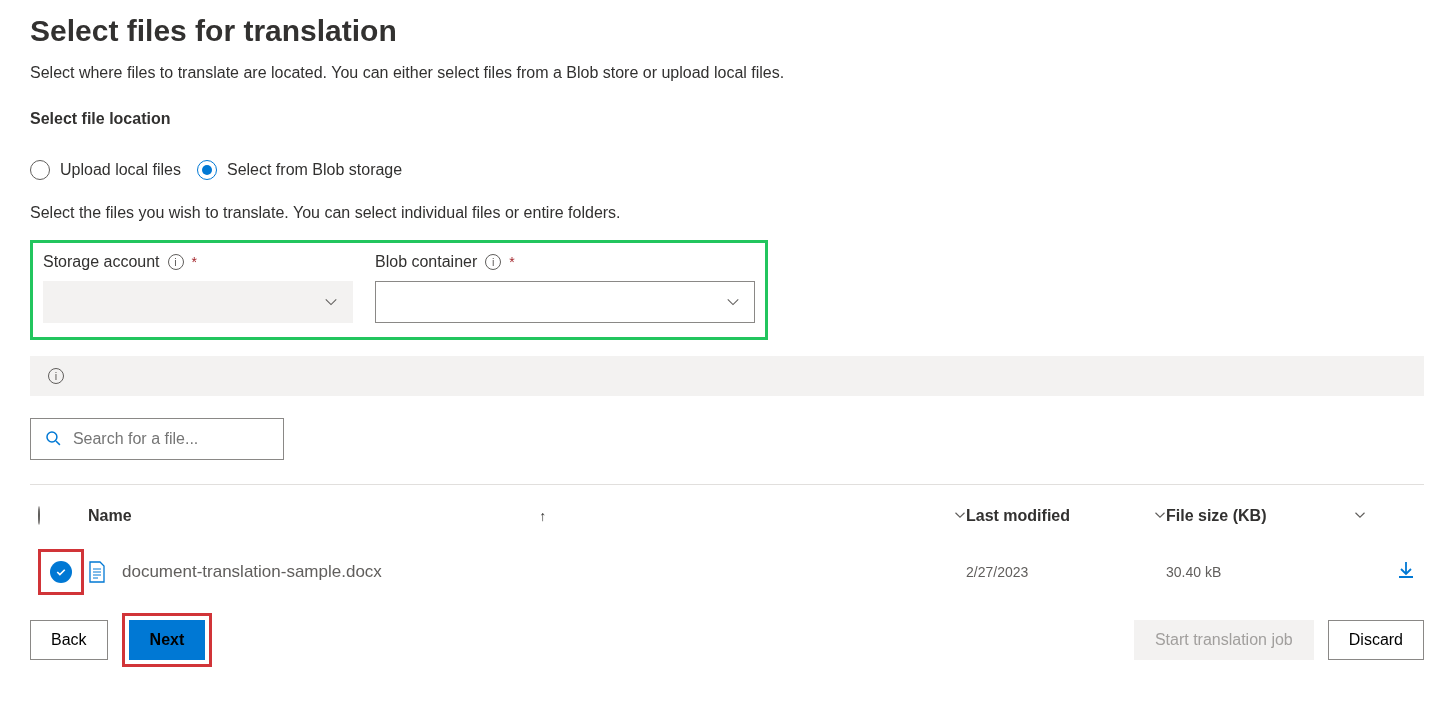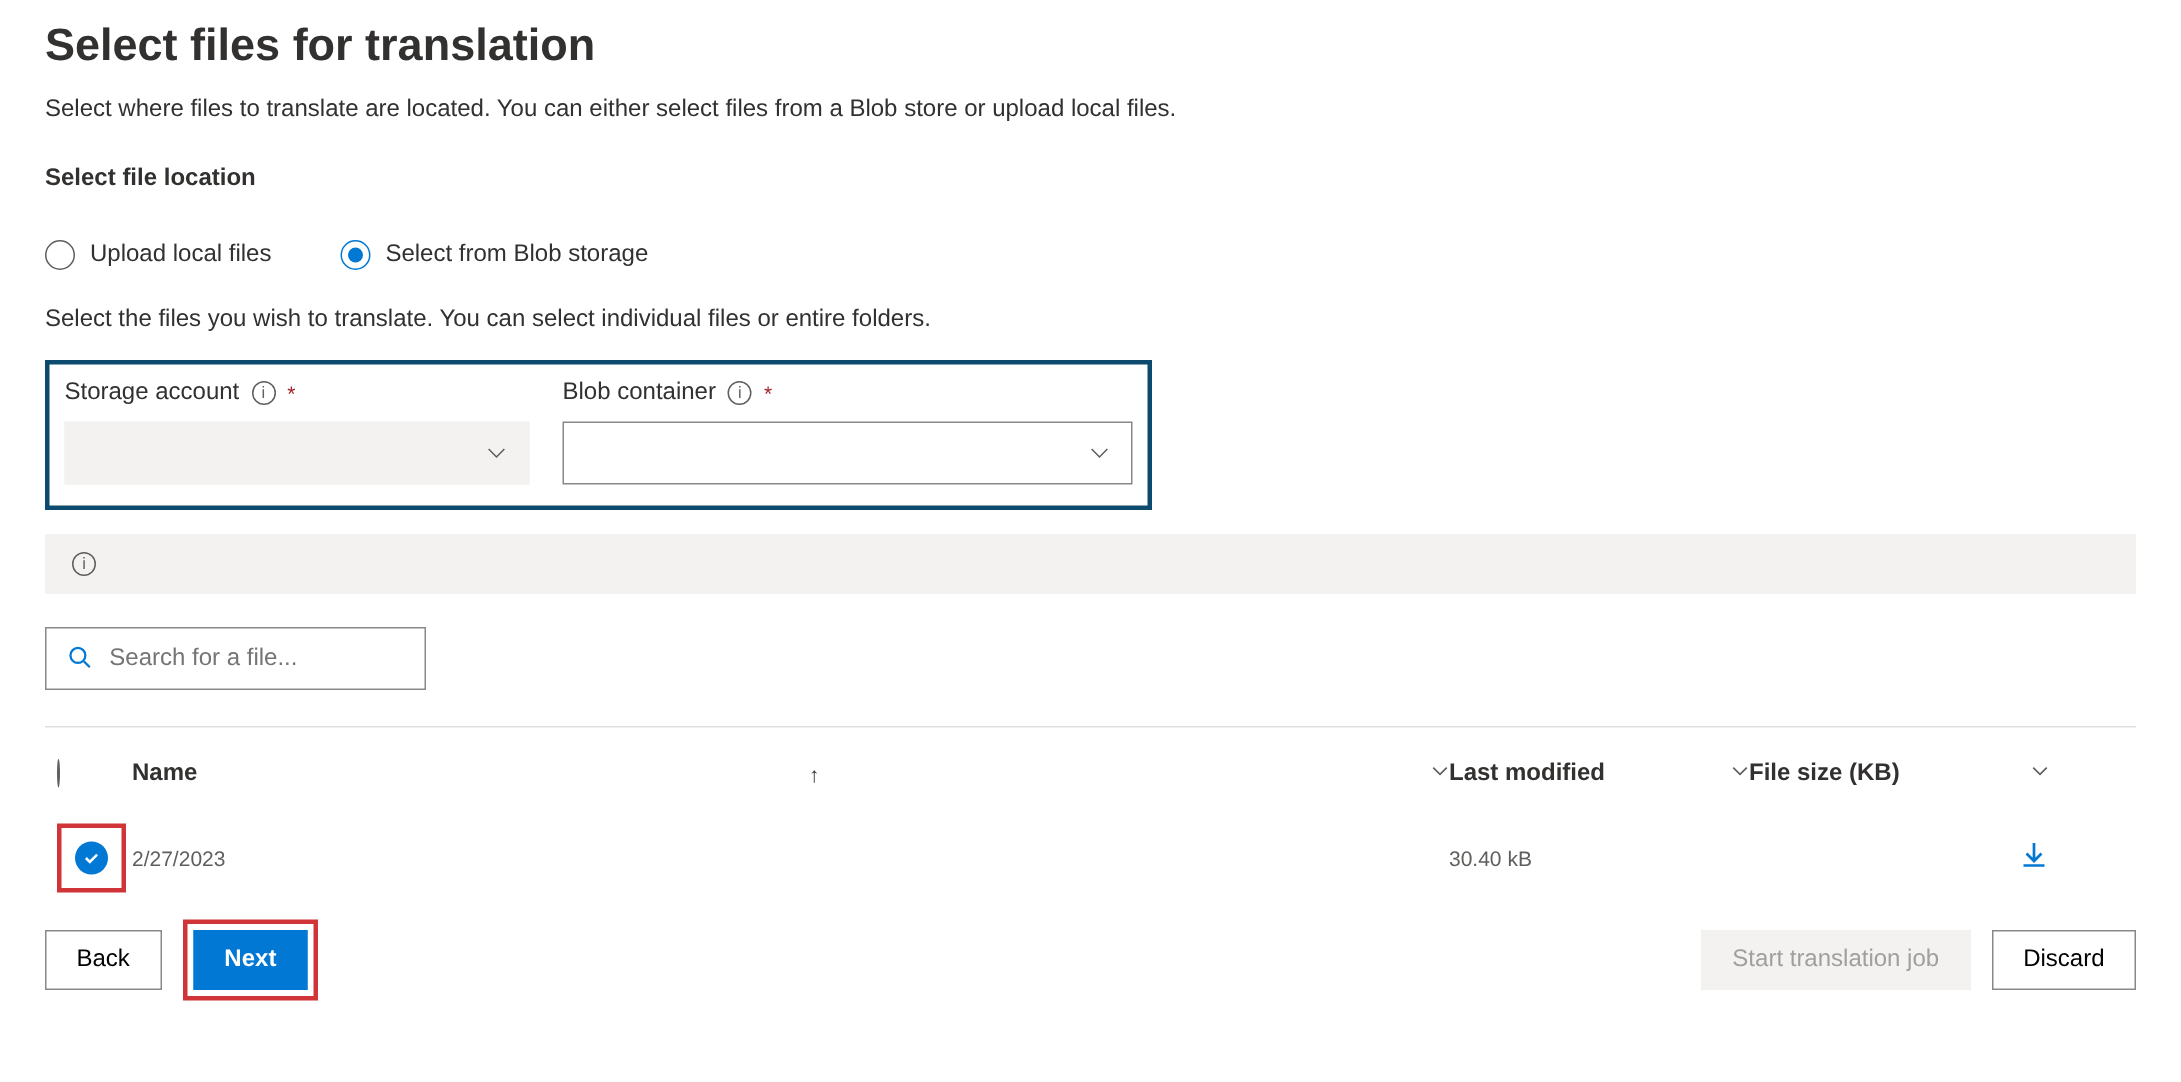--- a/index.html
+++ b/index.html
@@ -22,21 +22,21 @@
     margin: 16px 0 28px 0;
   }
   .section-label {
     font-size: 16px;
     font-weight: 600;
     margin: 0 0 20px 0;
   }
   .radio-row {
     display: flex;
     align-items: center;
-    gap: 46px;
+    gap: 16px;
     margin-bottom: 24px;
     margin-top: 32px;
   }
   .radio-option {
     display: flex;
     align-items: center;
     gap: 10px;
     cursor: pointer;
   }
   .radio {
@@ -58,21 +58,21 @@
     height: 10px;
     border-radius: 50%;
     background: #0078d4;
   }
   .radio-label { font-size: 16px; }
   .instruction {
     font-size: 16px;
     margin: 0 0 18px 0;
   }
   .highlight-red {
-    border: 3px solid #0c4a6e;
+    border: 3px solid #22c55e;
     padding: 10px 10px 14px 10px;
     display: inline-flex;
     gap: 22px;
     margin-bottom: 16px;
   }
   .field-group {
     display: flex;
     flex-direction: column;
     gap: 10px;
   }
@@ -225,21 +225,21 @@
     border: 1px solid #8a8886;
     background: #fff;
     cursor: pointer;
     display: inline-flex;
     align-items: center;
     justify-content: center;
   }
   .btn.primary {
     background: #0078d4;
     border-color: #0078d4;
-    color: #ffffff;
+    color: #000000;
     font-weight: 600;
   }
   .btn.disabled {
     background: #f3f2f1;
     border-color: #f3f2f1;
     color: #a19f9d;
     cursor: default;
   }
   .next-wrap {
     border: 3px solid #d13438;
@@ -353,20 +353,29 @@
 <div class="table-row">
   <div>
     <span class="check-wrap">
       <span class="check-circle">
         <svg viewBox="0 0 16 16">
             <path d="M3 8 L6.5 11.5 L13 5" stroke="#fff" stroke-width="2.2" fill="none"></path>
           </svg>
       </span>
     </span>
   </div>
+  <div class="file-name-cell">
+    <span class="file-icon">
+      <svg viewBox="0 0 18 22" fill="none">
+          <path d="M2 1 H12 L16 5 V21 H2 Z" stroke="#0078d4" stroke-width="1.3"></path>
+          <path d="M5 8 H13 M5 11 H13 M5 14 H13 M5 17 H10" stroke="#0078d4" stroke-width="1"></path>
+        </svg>
+    </span>
+    <span>document-translation-sample.docx</span>
+  </div>
   <div class="muted">2/27/2023</div>
   <div class="muted">30.40 kB</div>
   <div class="dl-icon">
     <svg width="20" height="20" viewBox="0 0 20 20" fill="none">
         <path d="M10 2 V13 M5 9 L10 14 L15 9 M3 17 H17" stroke="#0078d4" stroke-width="1.8"></path>
       </svg>
   </div>
 </div>
 
 <div class="footer-row">

